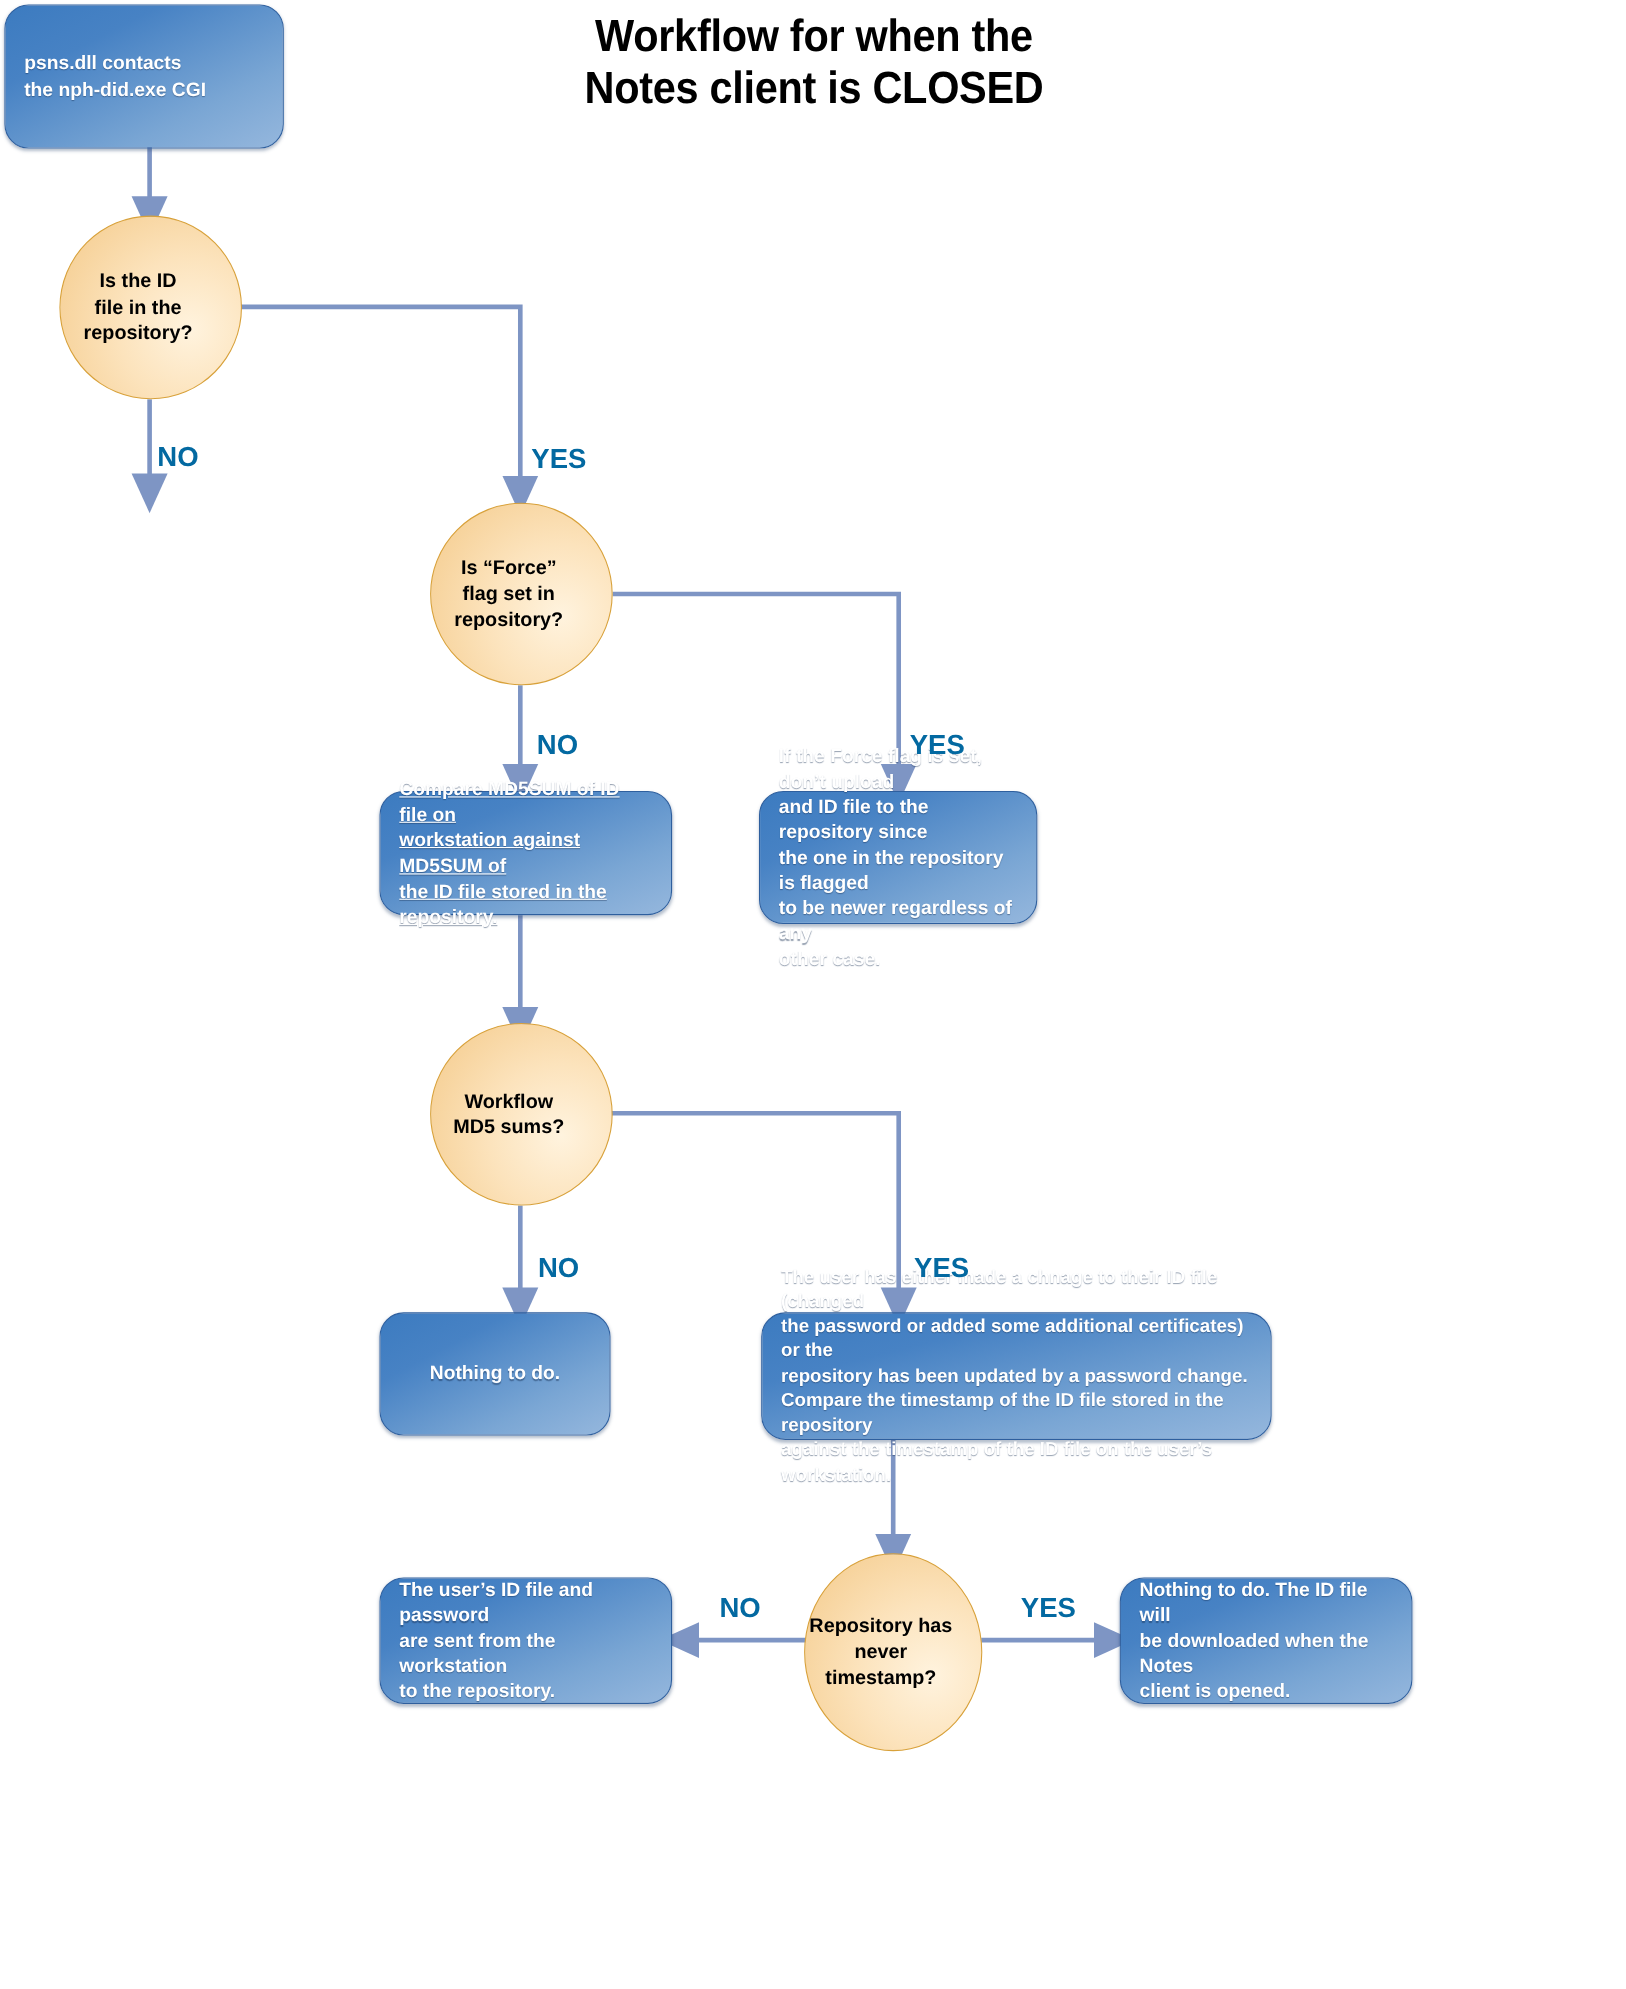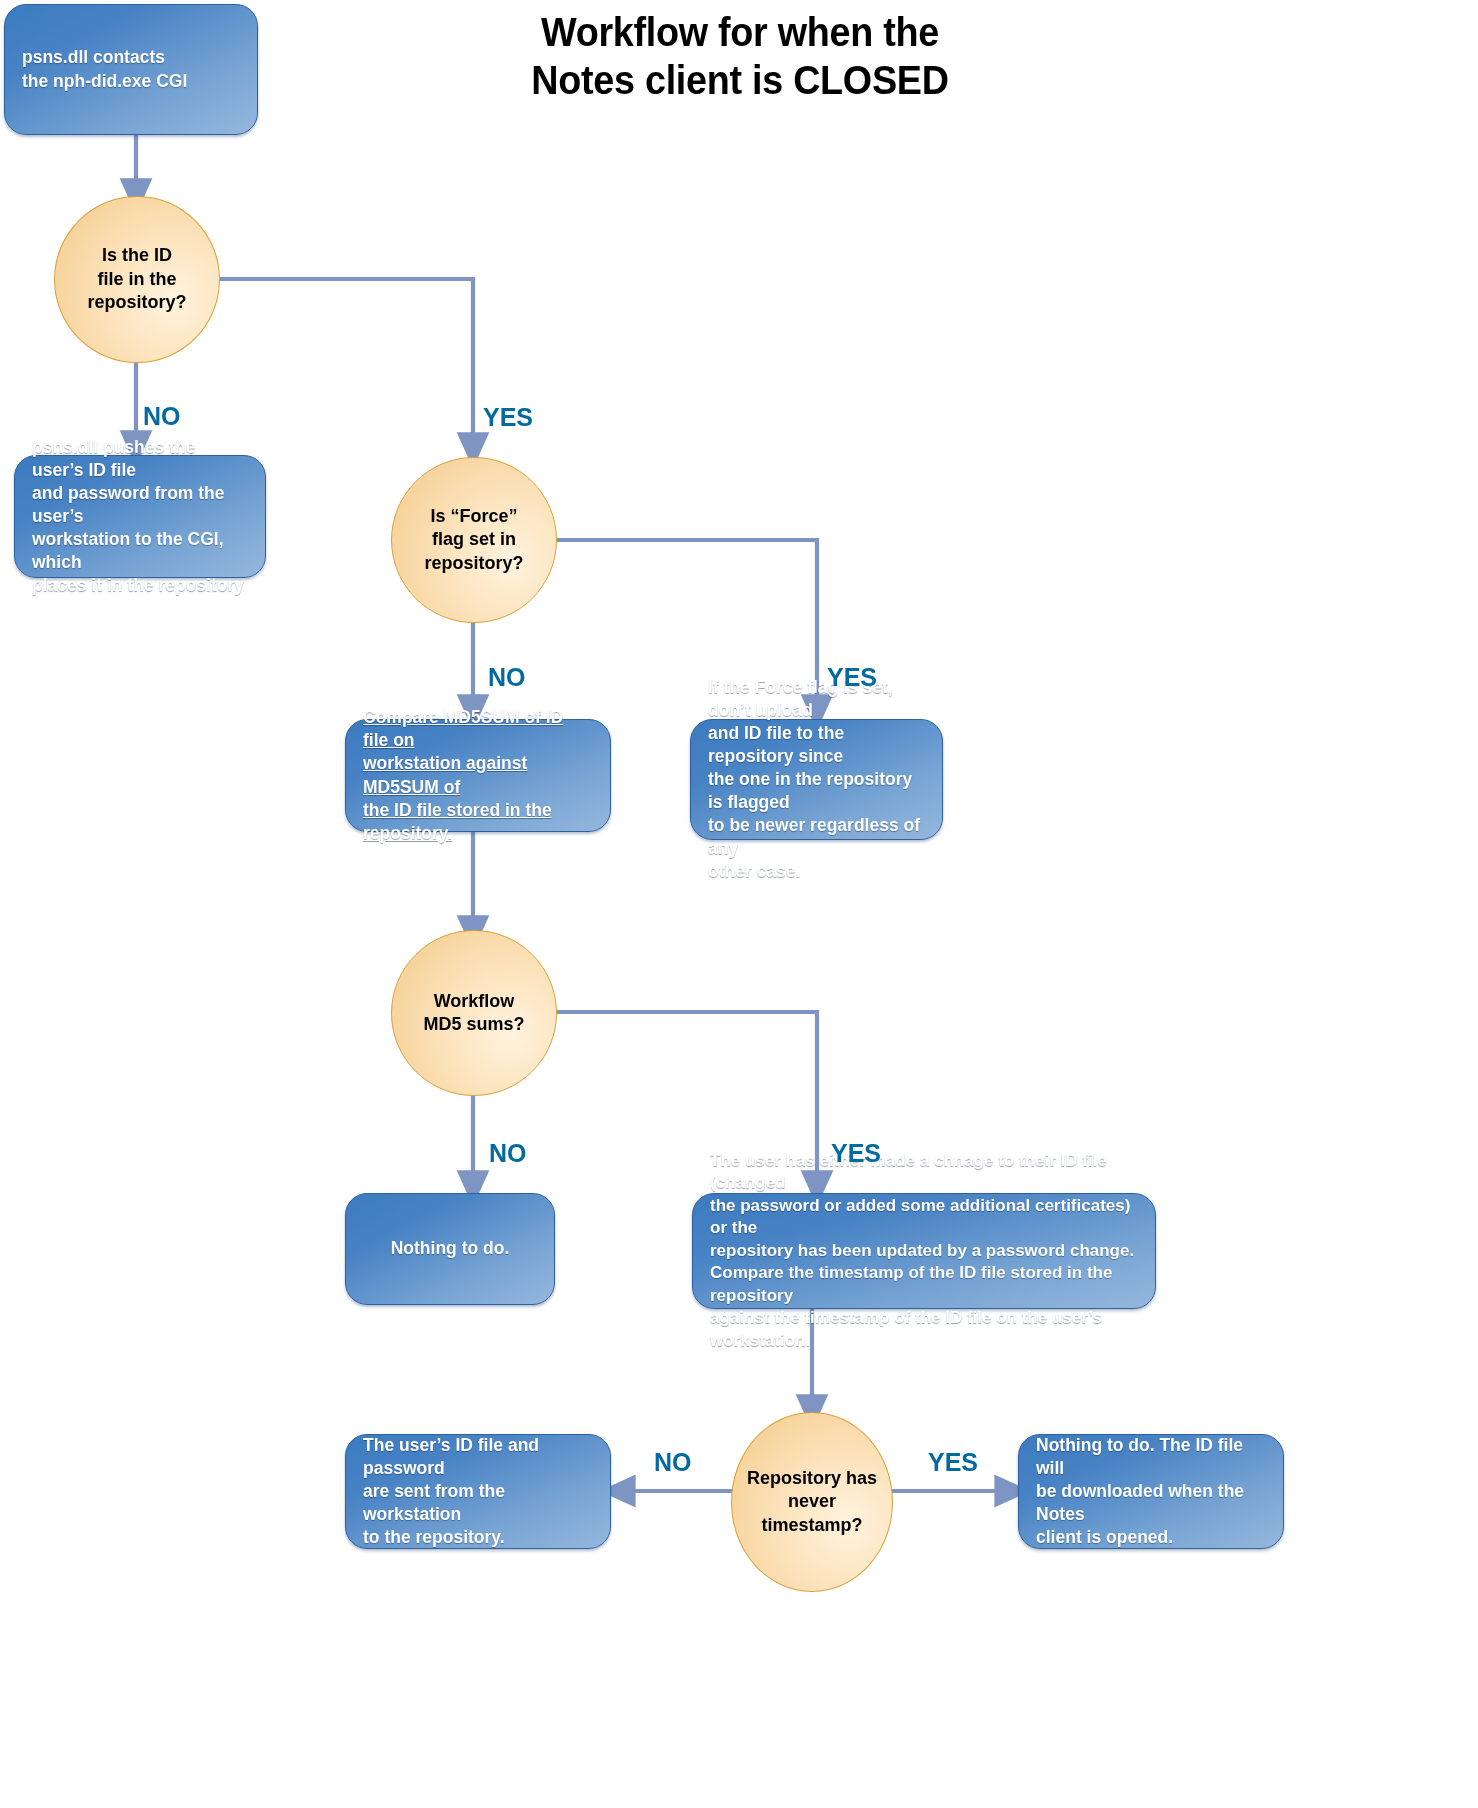--- a/index.html
+++ b/index.html
@@ -77,21 +77,21 @@
     border-radius: 50%;
     border: 1.8px solid #D8A13A;
     background: radial-gradient(circle at 72% 62%, #FFF3DE 0%, #FCE3BC 42%, #F7D49E 76%, #F3C98C 100%);
     color: #000000;
     font-family: "Liberation Sans Narrow", "Liberation Sans", sans-serif;
     font-weight: bold;
     font-size: 18px;
     line-height: 1.30;
     display: flex;
     align-items: center;
-    justify-content: center;
+    justify-content: flex-start;
     text-align: center;
     white-space: pre-line;
   }
   .dec .dtext { display: block; width: 86%; }
 
   
   .elabel {
     position: absolute;
     color: #0369a1;
     font-family: "Liberation Sans", sans-serif;
@@ -145,26 +145,20 @@
     <span class="ptext">psns.dll contacts
 the nph-did.exe CGI</span>
   </div>
 
   <div class="dec" style="left:54px; top:196px; width:166px; height:167px;">
     <span class="dtext">Is the ID
 file in the
 repository?</span>
   </div>
 
-  <div class="proc" style="left:14px; top:455px; width:252px; height:123px;">
-    <span class="ptext">psns.dll pushes the user’s ID file
-and password from the user’s
-workstation to the CGI, which
-places it in the repository</span>
-  </div>
 
   <div class="dec" style="left:391px; top:457px; width:166px; height:166px;">
     <span class="dtext">Is “Force”
 flag set in
 repository?</span>
   </div>
 
   <div class="proc" style="left:345px; top:719px; width:266px; height:113px;text-decoration:underline;">
     <span class="ptext">Compare MD5SUM of ID file on
 workstation against MD5SUM of

